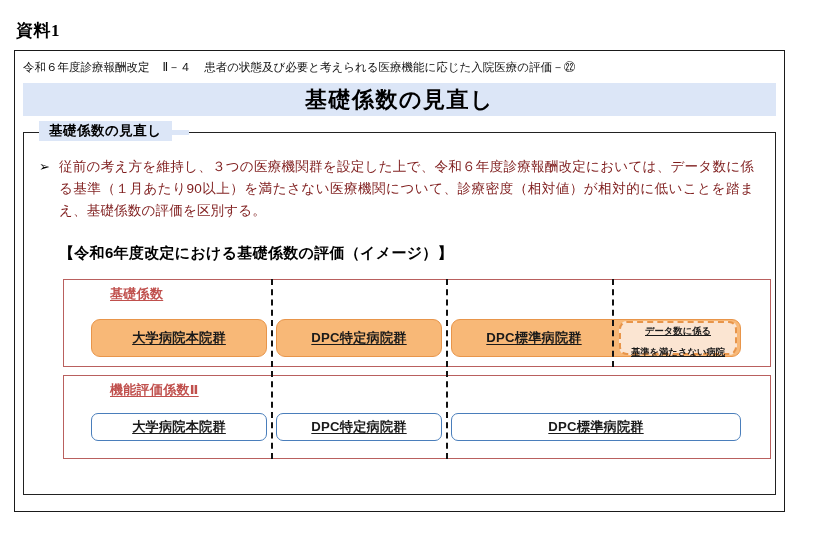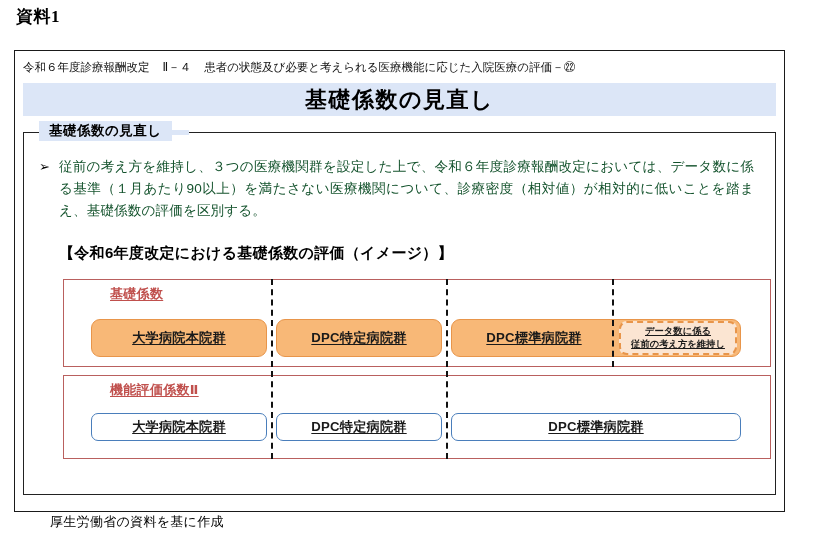--- a/index.html
+++ b/index.html
@@ -18,21 +18,21 @@
     width: 819px;
     height: 539px;
     overflow: hidden;
     background: #ffffff;
   }
 
   
   .doc-tag {
     position: absolute;
     left: 16px;
-    top: 5px;
+    top: 19px;
     font-family: "Liberation Serif", "DejaVu Serif", serif;
     font-size: 17px;
     font-weight: 700;
     letter-spacing: .5px;
     color: #000;
     white-space: nowrap;
   }
 
   
   .outer-frame {
@@ -135,21 +135,21 @@
     font-size: 13px;
     line-height: 22px;
     color: #000;
     font-weight: 700;
     text-align: left;
   }
   .bullet-text {
     flex: 1 1 auto;
     font-size: 13.6px;
     line-height: 22px;
-    color: #14532d;
+    color: #7f1d1d;
     letter-spacing: .1px;
     text-align: justify;
   }
 
   
   .diagram-caption {
     position: absolute;
     left: 44px;
     top: 193px;
     font-size: 15px;
@@ -242,20 +242,21 @@
   }
   .pill.dashed-sub .sub-line {
     font-size: 9.3px;
     font-weight: 700;
     color: #1a1a1a;
     text-decoration: underline;
     text-underline-offset: 1px;
     line-height: 13px;
     white-space: nowrap;
     letter-spacing: 0;
+    margin-top: 8px;
   }
 
   
   .source-note {
     position: absolute;
     left: 50px;
     top: 513px;
     font-size: 13px;
     color: #000;
     letter-spacing: .3px;
@@ -307,36 +308,35 @@
       </div>
       <div class="pill orange" style="left:213px; top:40px; width:166px;">
         <span class="pill-label">DPC特定病院群</span>
       </div>
       <div class="pill orange" style="left:388px; top:40px; width:290px;">
         <span class="pill-label" style="position:relative; left:-62px;">DPC標準病院群</span>
       </div>
 
       <div class="pill dashed-sub" style="left:556px; top:42px; width:118px;">
         <span class="sub-line">データ数に係る</span>
-        <span class="sub-line">従前の考え方を維持し</span>
+        <span class="sub-line">基準を満たさない病院</span>
       </div>
 
       <div class="pill blue" style="left:28px;  top:134px; width:176px;">
         <span class="pill-label">大学病院本院群</span>
       </div>
       <div class="pill blue" style="left:213px; top:134px; width:166px;">
         <span class="pill-label">DPC特定病院群</span>
       </div>
       <div class="pill blue" style="left:388px; top:134px; width:290px;">
         <span class="pill-label">DPC標準病院群</span>
       </div>
 
       <div class="dash-line" style="left:208px; top:0px;   height:180px;"></div>
       <div class="dash-line" style="left:383px; top:0px;   height:180px;"></div>
       <div class="dash-line" style="left:549px; top:0px;   height:88px;"></div>
 
     </div>
 
   </div>
 
-  <div class="source-note">厚生労働省の資料を基に作成</div>
 
 </div>
 
 </body></html>

